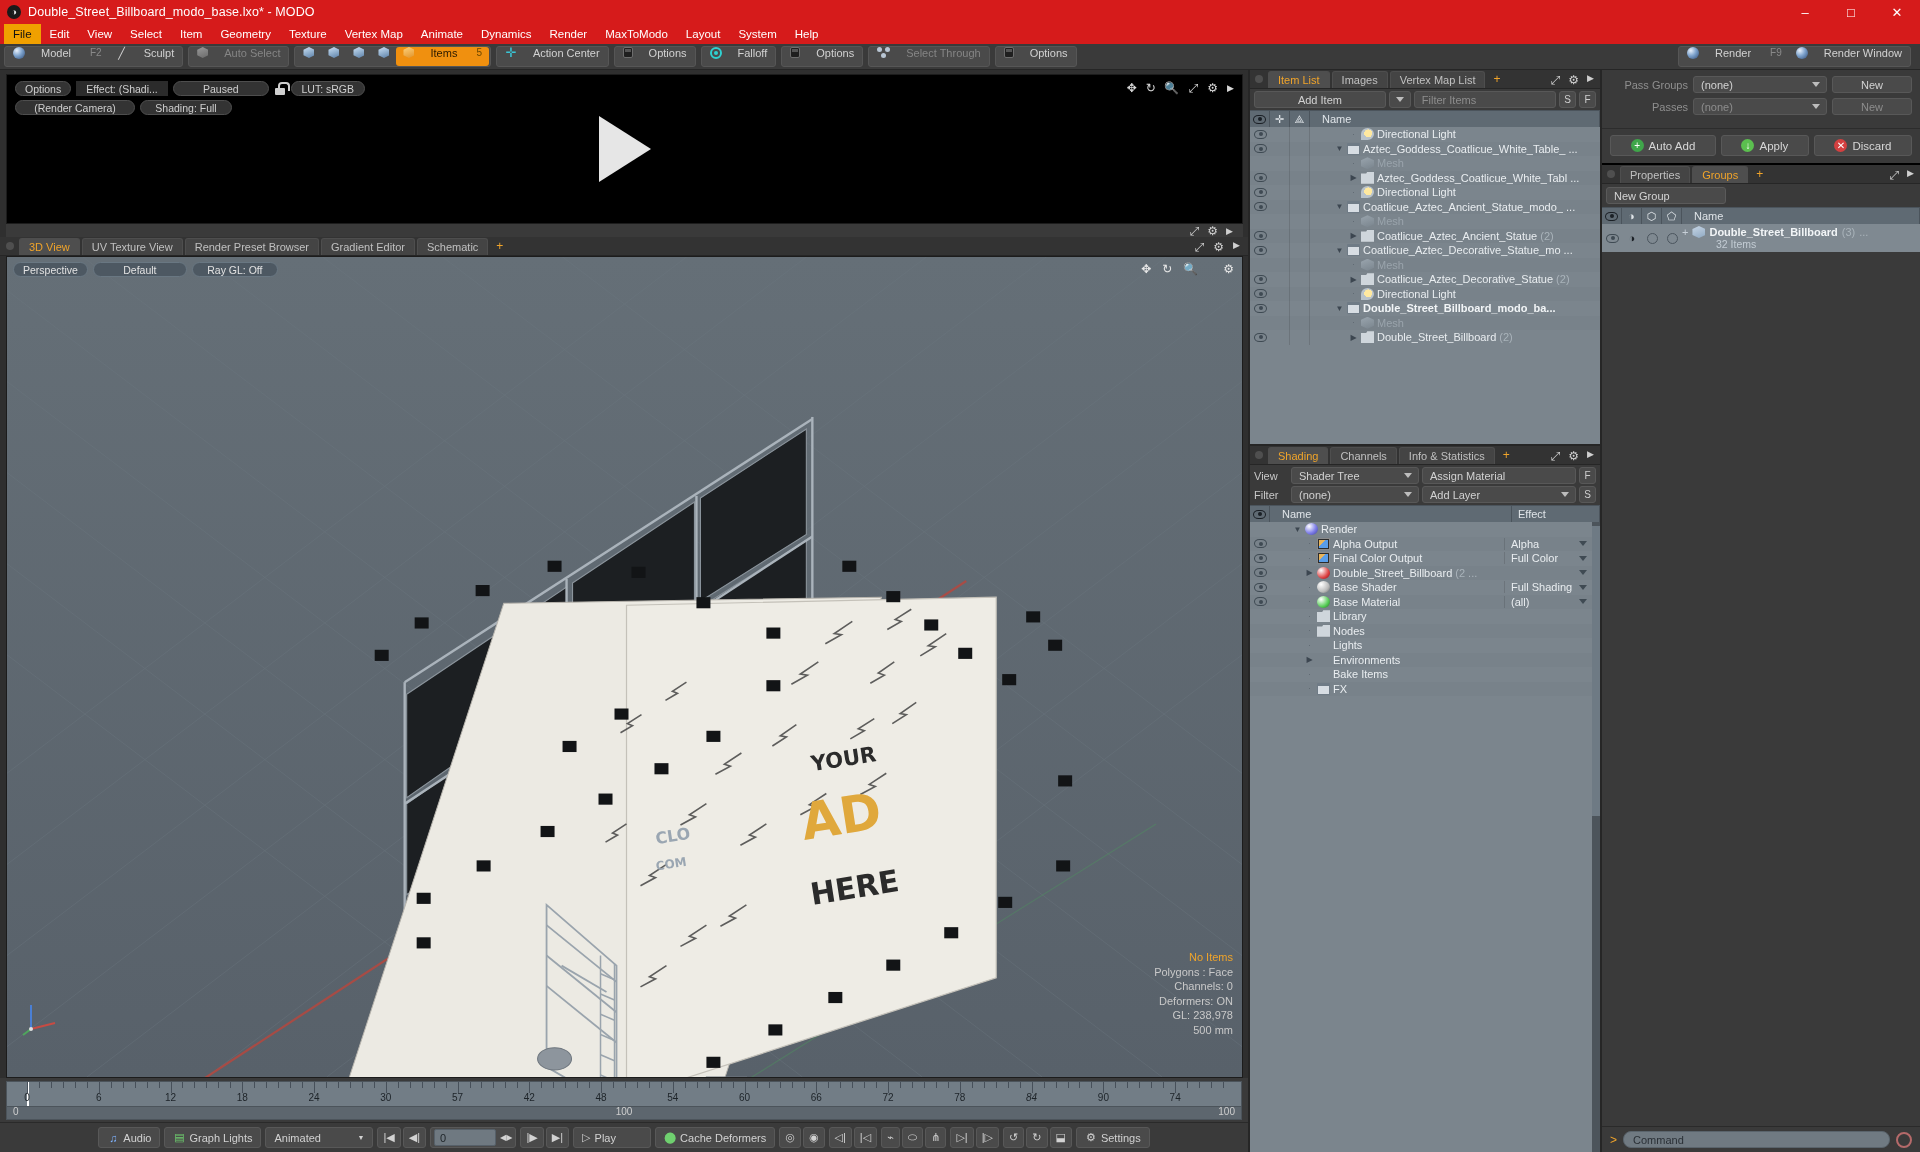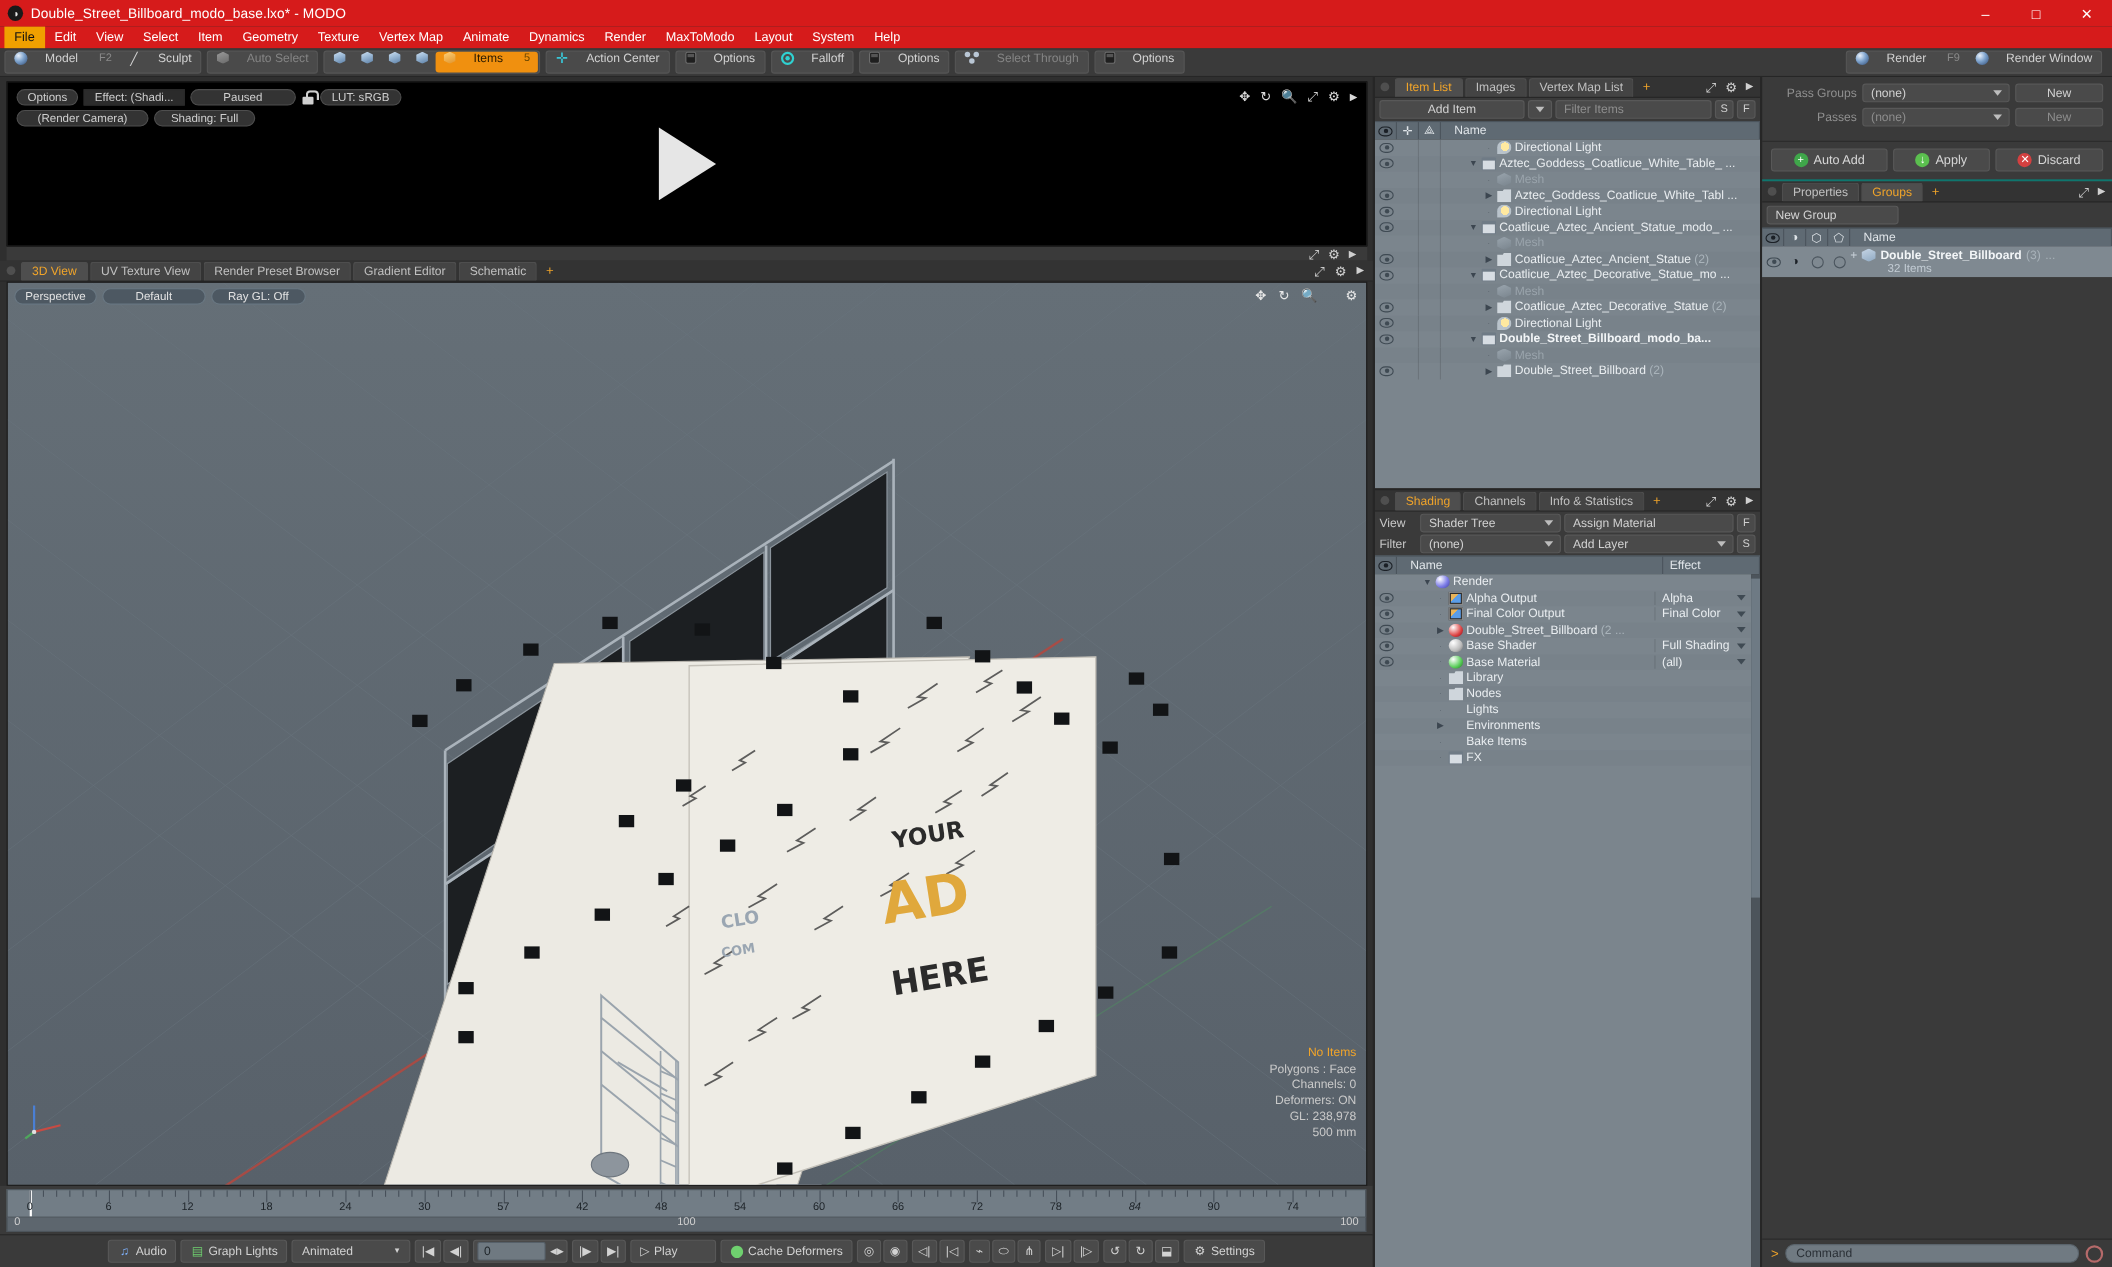--- a/index.html
+++ b/index.html
@@ -1048,21 +1048,21 @@
                 <div class="eye">
                   <span class="eyeico"></span>
                 </div>
                 <div class="nm">
                   <span style="width: 32px; flex: 0 0 32px;"></span>
                   <span class="arw" style="color: rgb(90, 100, 109);">·</span>
                   <span class="ico img"></span>
                   <span>Final Color Output</span>
                 </div>
                 <div class="eff">
-                  <span>Final Color</span>
+                  <span>Full Color</span>
                   <span class="ch"></span>
                 </div>
               </div>
               <div class="trow alt">
                 <div class="eye">
                   <span class="eyeico"></span>
                 </div>
                 <div class="nm">
                   <span style="width: 32px; flex: 0 0 32px;"></span>
                   <span class="arw" style="color: rgb(60, 70, 80);">▶</span>
@@ -1207,21 +1207,21 @@
         <div class="abtn">
           <span class="badge dn">↓</span>
           <span>Apply</span>
         </div>
         <div class="abtn">
           <span class="badge rd">✕</span>
           <span>Discard</span>
         </div>
       </div>
 
-      <div class="panel" style="flex:1 1 auto;border-top:2px solid #0f766e">
+      <div class="panel" style="flex:1 1 auto;border-top:2px solid #000000">
         <div class="ptabs">
           <div class="tabdot"></div>
           <div class="tab">Properties</div>
           <div class="tab active">Groups</div>
           <div class="tabplus">+</div>
           <div class="right-ico">
             <span>⤢</span>
             <span style="font-size:9px">▶</span>
           </div>
         </div>

